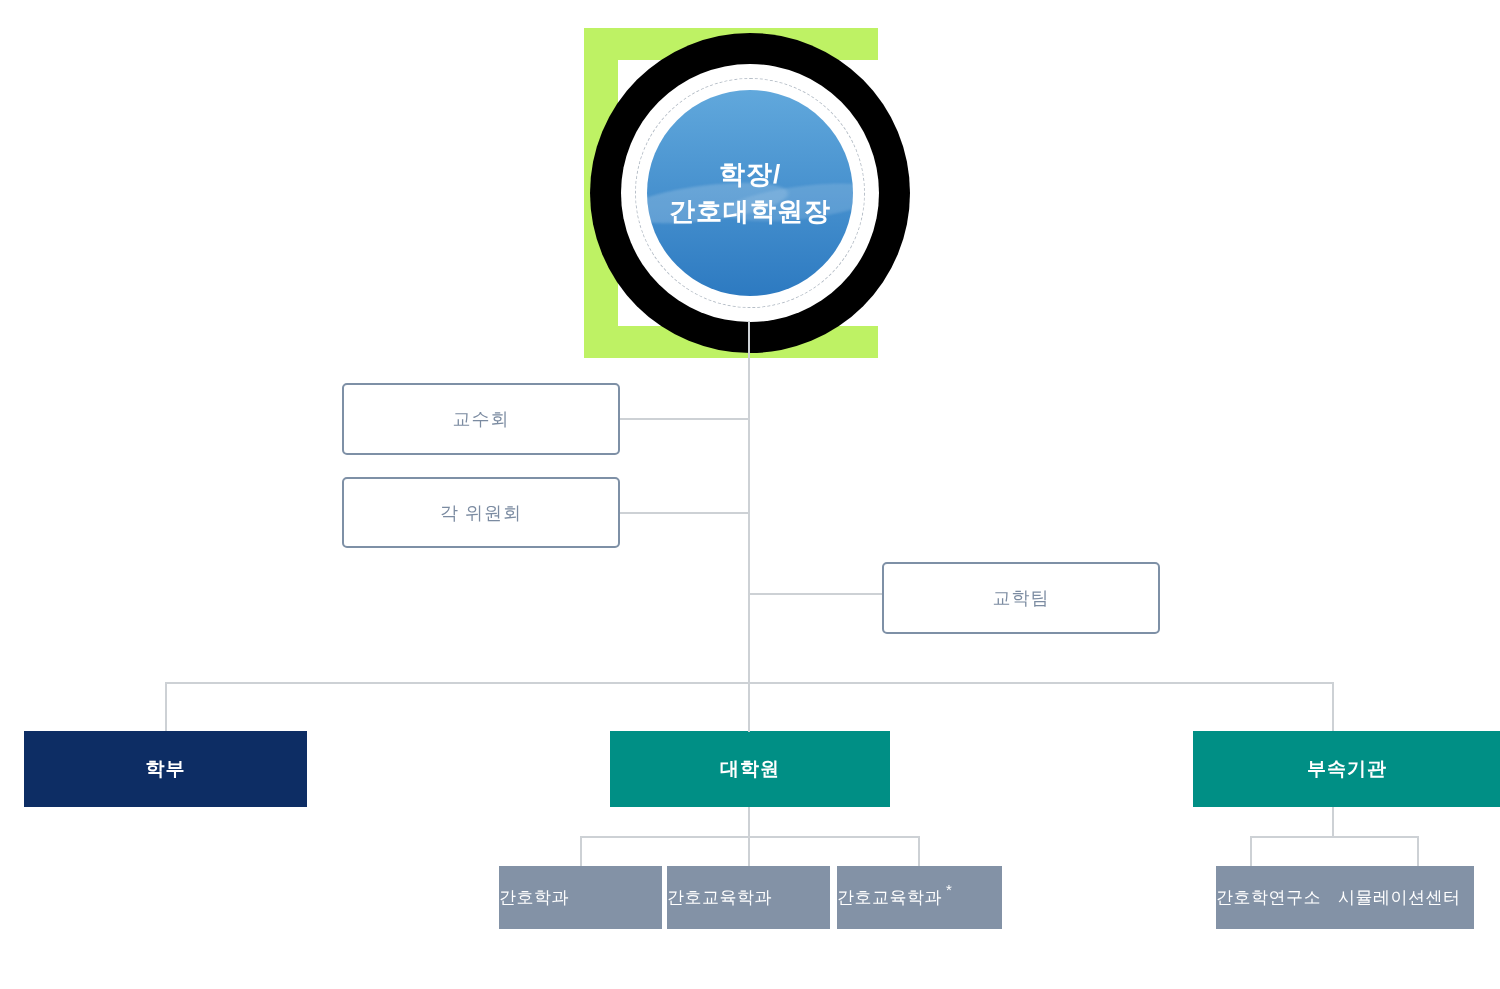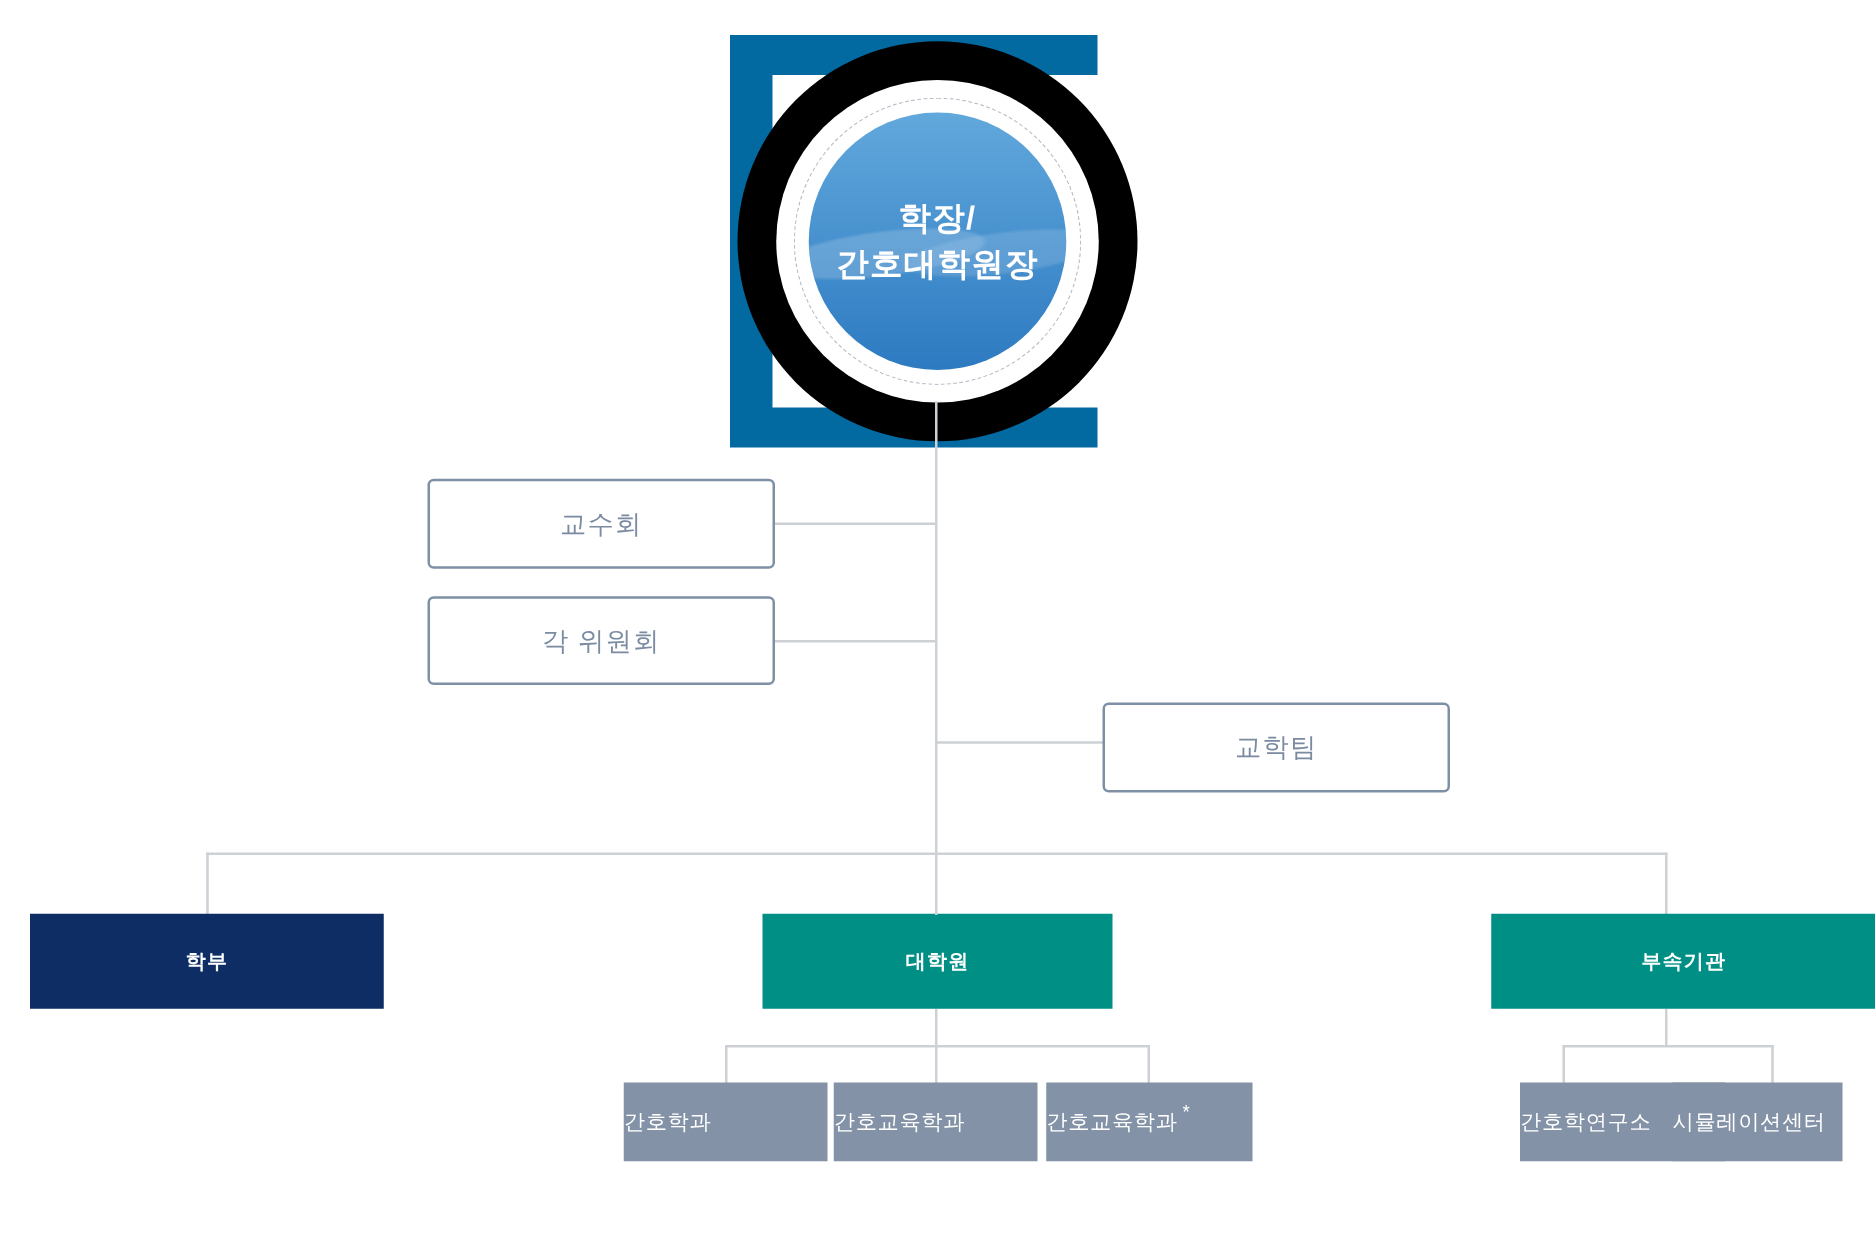--- a/index.html
+++ b/index.html
@@ -21,21 +21,21 @@
   }
   .line.h { height: 2px; }
   .line.v { width: 2px; }
   .line.over-emblem { z-index: 3; }
 
   
   .emblem {
     position: absolute;
     left: 584px; top: 28px;
     width: 294px; height: 330px;
-    background: #0369a1;
+    background: #bef264;
     z-index: 1;
   }
   .emblem > div { position: absolute; }
   .emblem .white-square {
     left: 34px; top: 32px;
     width: 265px; height: 266px;
     background: #ffffff;
   }
   .emblem .black-circle {
     left: 6px; top: 5px;
@@ -91,39 +91,39 @@
   
   .obox {
     position: absolute;
     background: #ffffff;
     border: 2px solid var(--box-border, #7e90a6);
     border-radius: 5px;
     display: flex;
     align-items: center;
     justify-content: center;
     color: var(--box-text, #7b8ba1);
-    font-size: 21px;
+    font-size: 18px;
     font-weight: 500;
     letter-spacing: 1px;
     z-index: 2;
   }
   .obox.faculty   { left: 342px; top: 383px; width: 278px; height: 72px; }
   .obox.committee { left: 342px; top: 477px; width: 278px; height: 71px; }
   .obox.staff     { left: 882px; top: 562px; width: 278px; height: 72px; }
 
   
   .division {
     position: absolute;
     top: 731px;
     height: 76px;
     display: flex;
     align-items: center;
     justify-content: center;
     color: #ffffff;
-    font-size: 16px;
+    font-size: 19px;
     font-weight: bold;
     letter-spacing: 1px;
     z-index: 2;
   }
   .division.undergrad  { left: 24px;   width: 283px; background: var(--navy, #0d2d64); }
   .division.grad       { left: 610px;  width: 280px; background: var(--teal, #008f85); }
   .division.affiliated { left: 1193px; width: 308px; background: var(--teal, #008f85); }
 
   
   .leaf {

